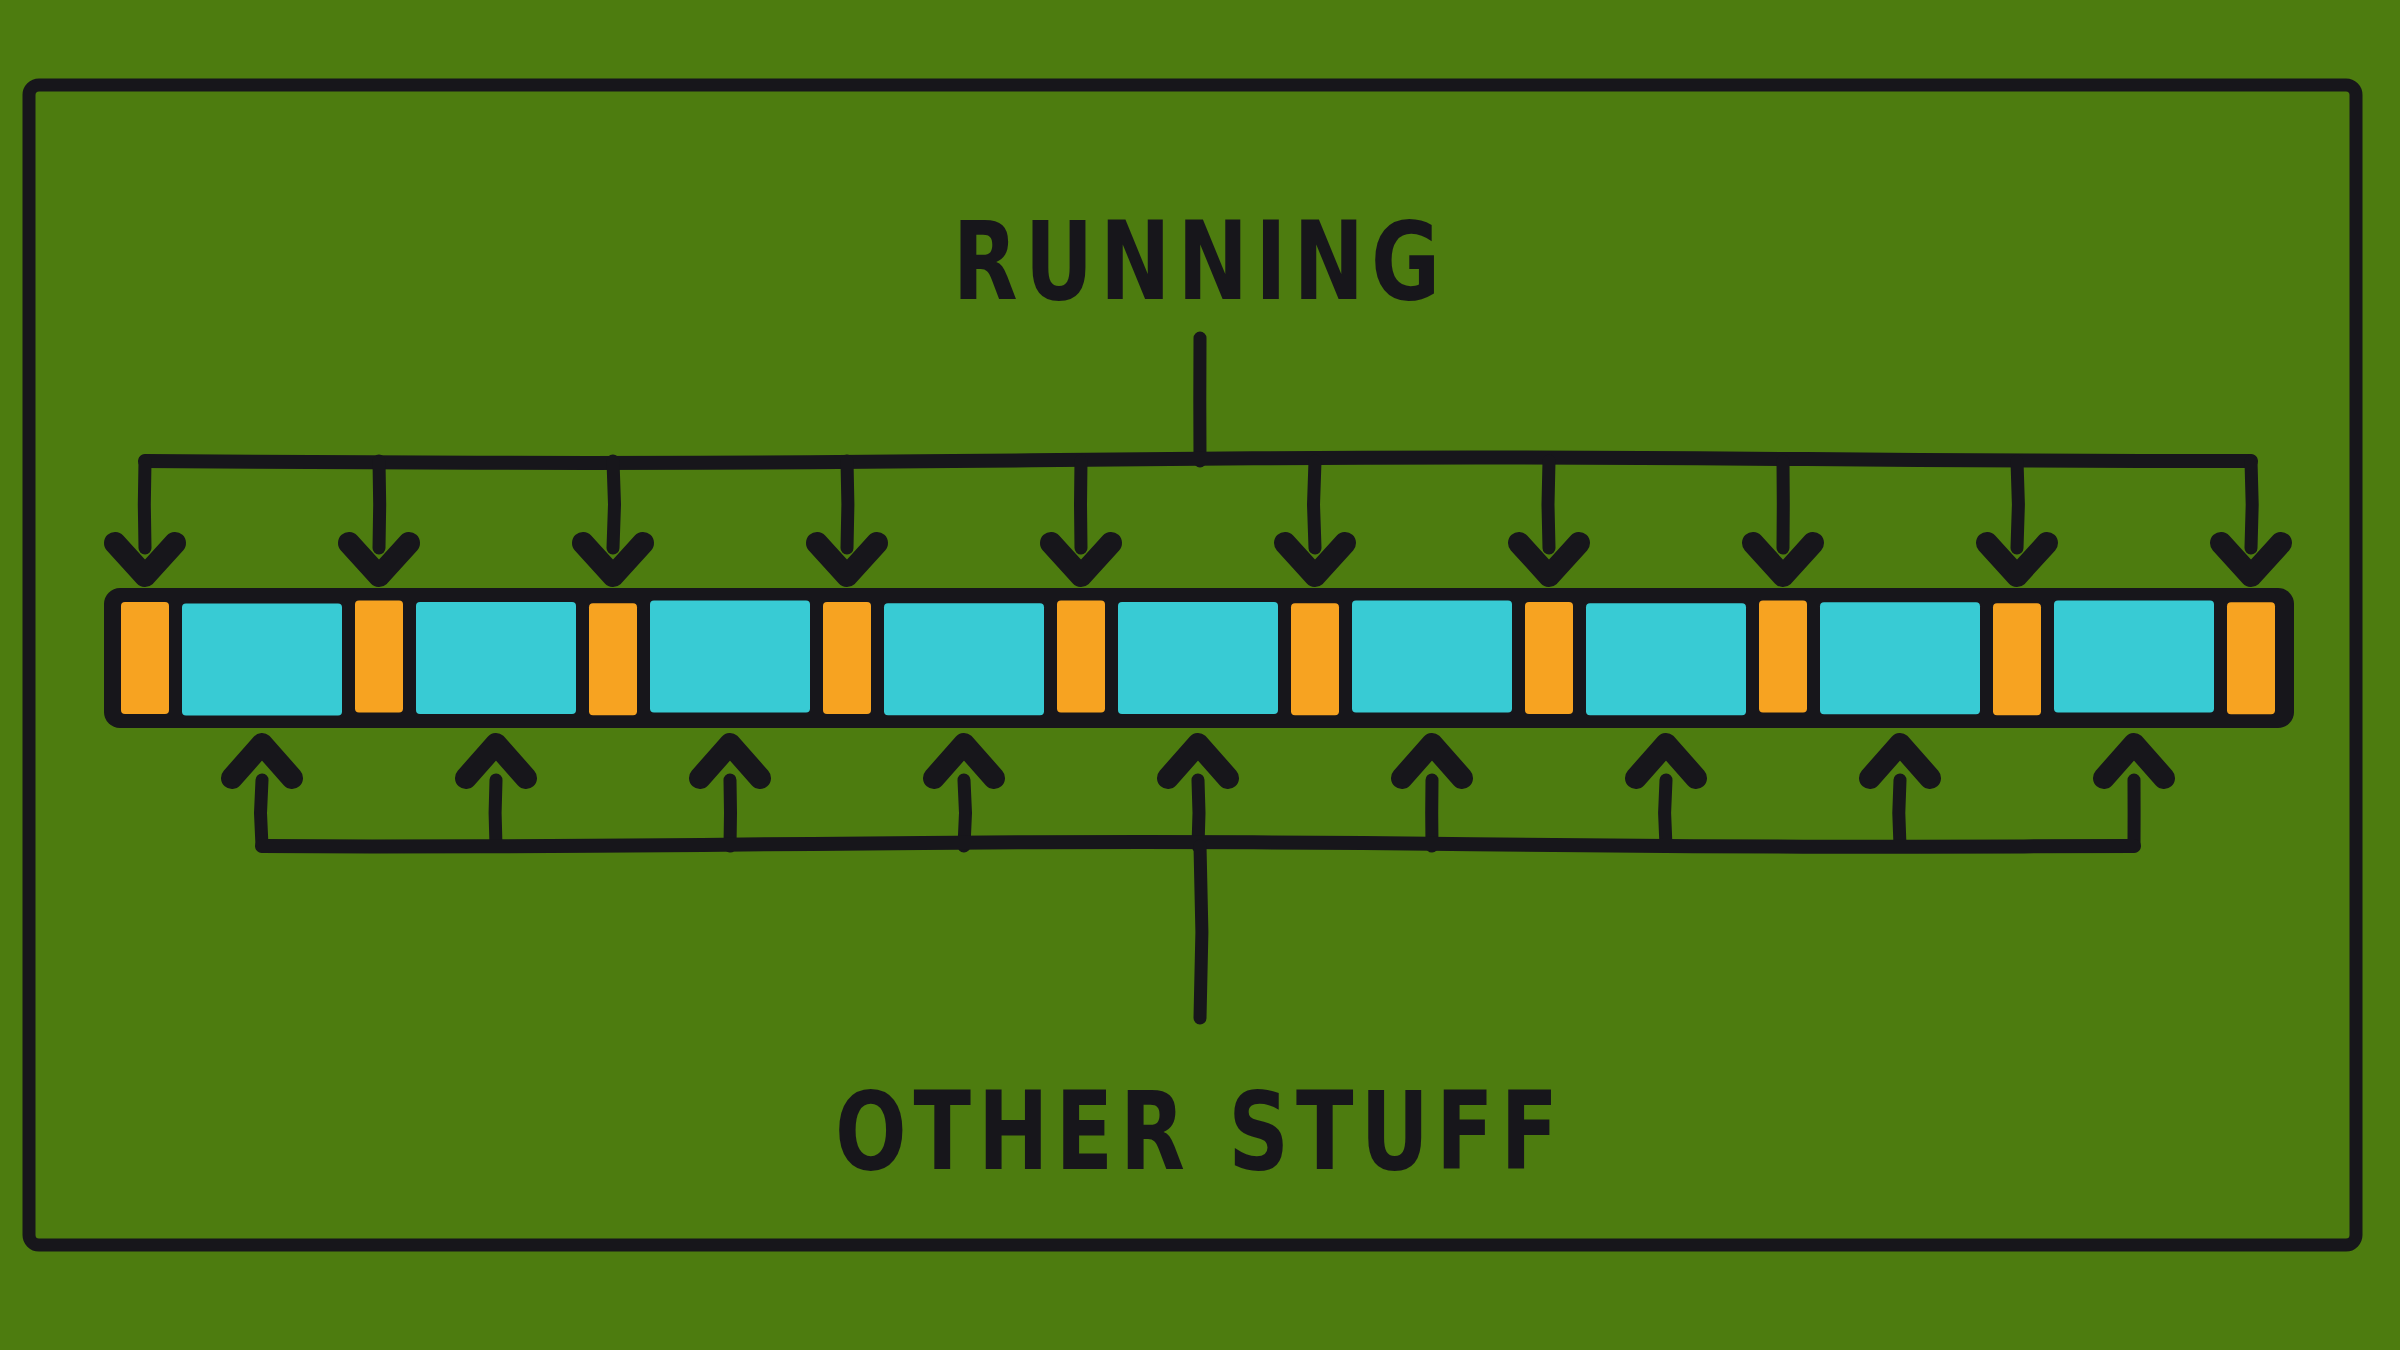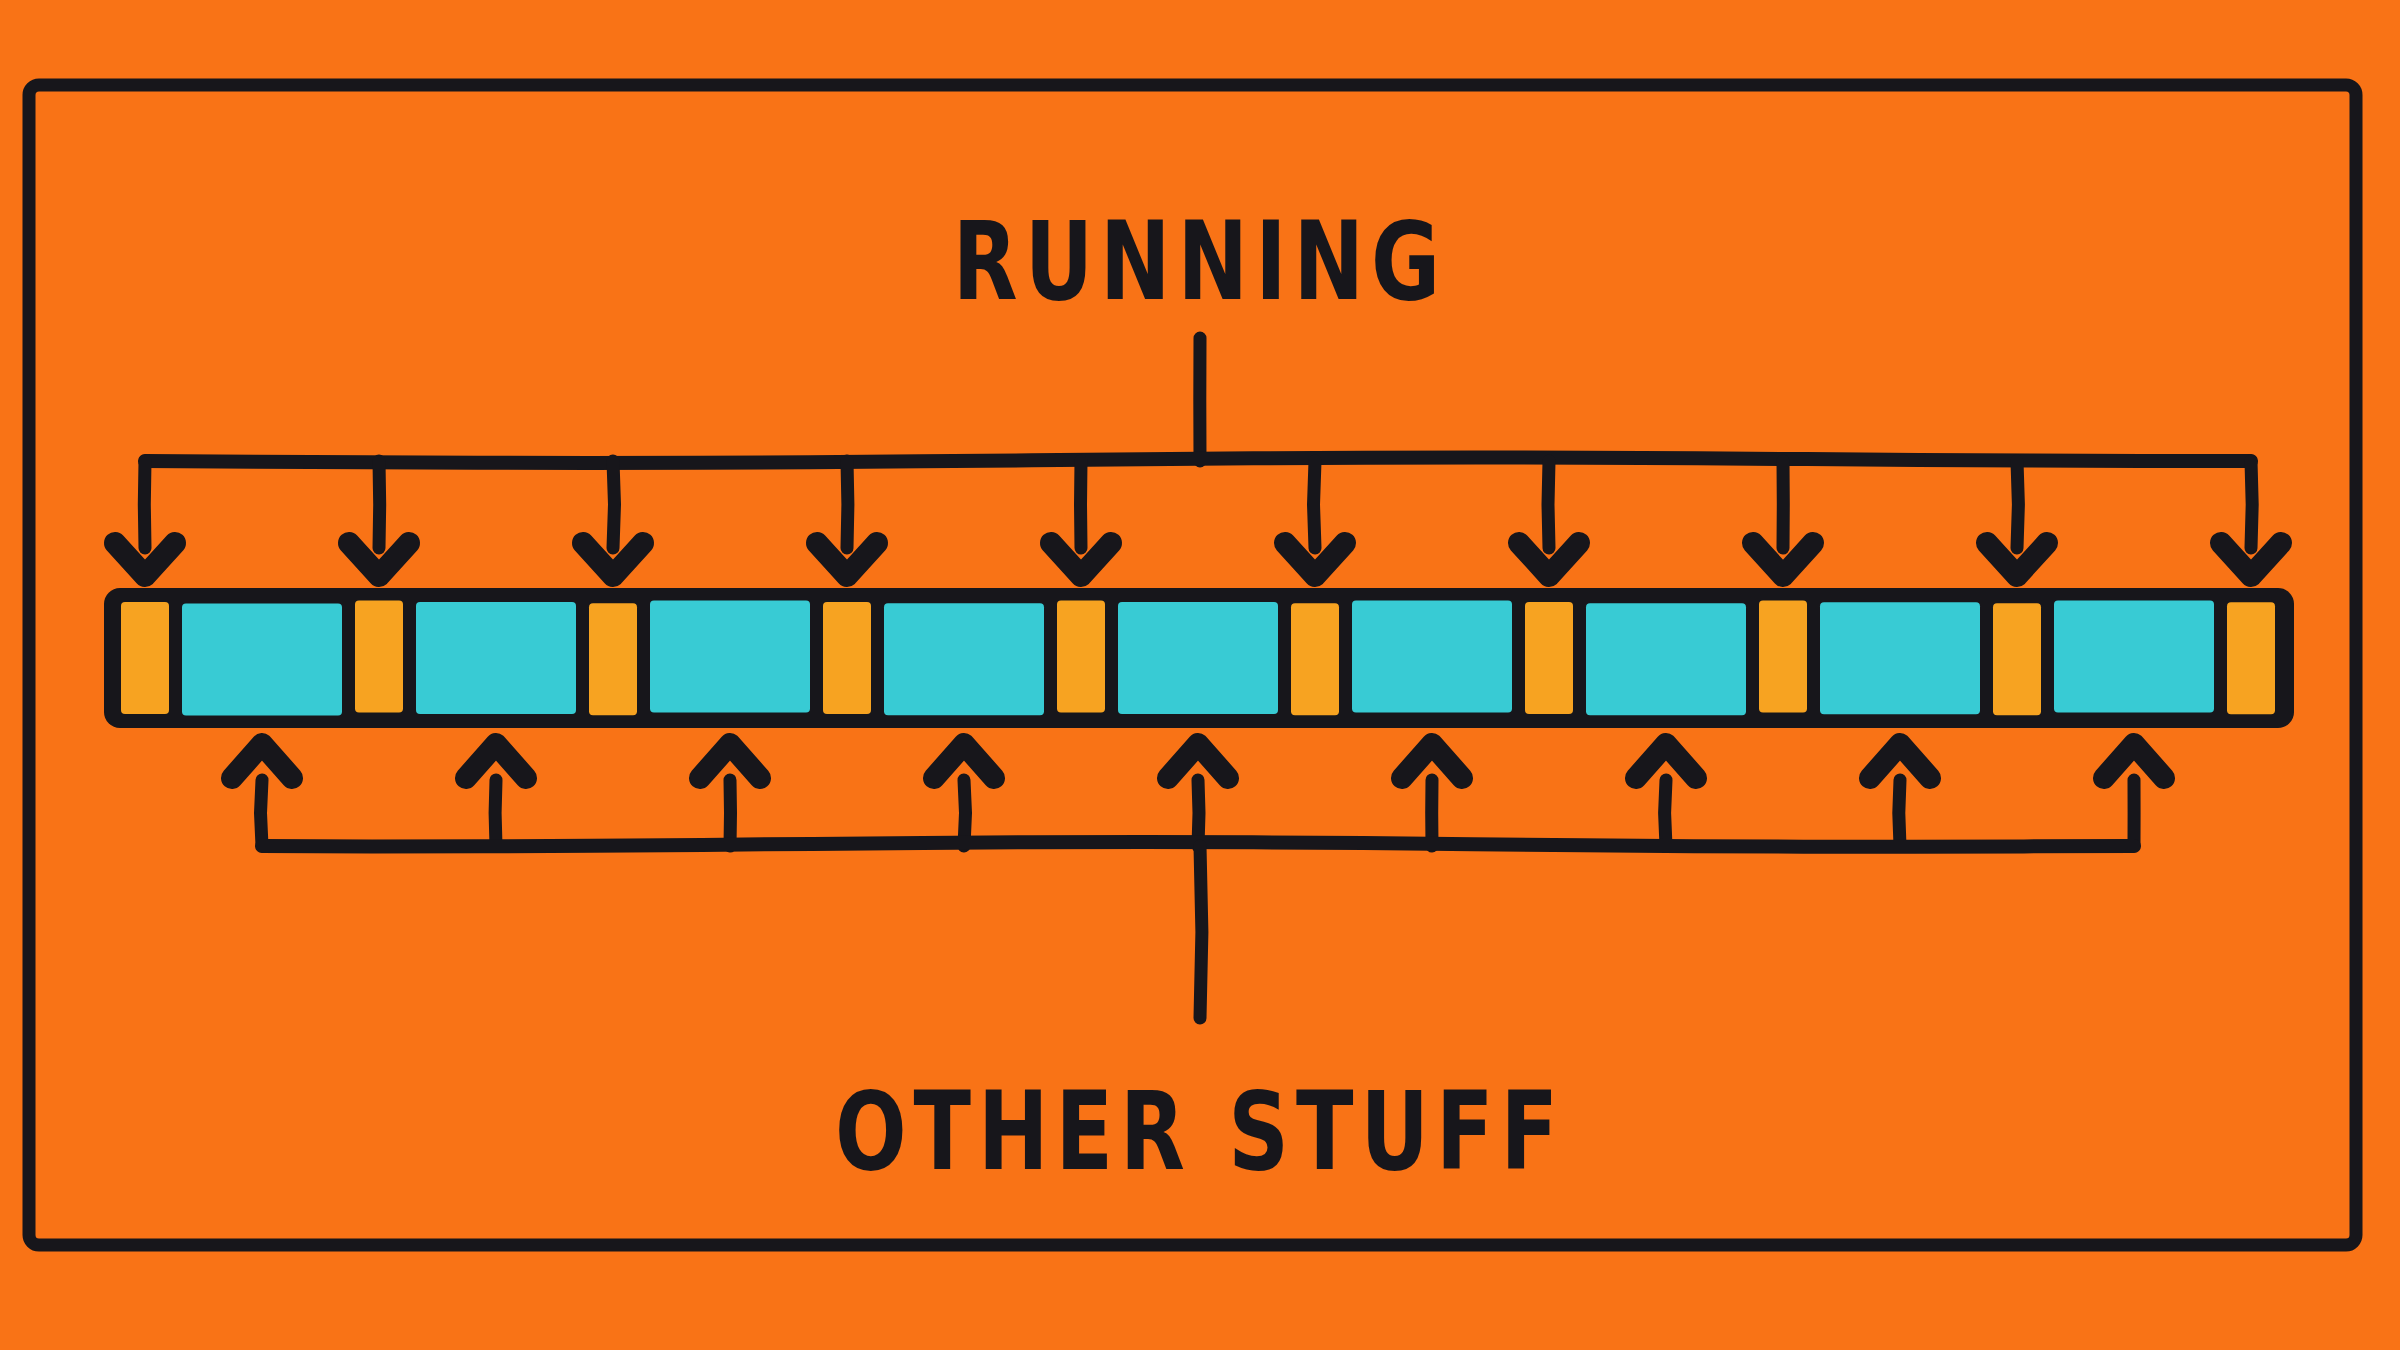--- a/index.html
+++ b/index.html
@@ -1,17 +1,17 @@
 <!DOCTYPE html>
 <html><head>
 <meta charset="utf-8">
 <style>
   html,body{margin:0;padding:0;background:#ffffff;}
   body{width:2400px;height:1350px;overflow:hidden;}
-  .canvas{position:relative;width:2400px;height:1350px;background:#f97316;}
+  .canvas{position:relative;width:2400px;height:1350px;background:#4d7c0f;}
   .canvas svg{position:absolute;left:0;top:0;}
   .label{
     position:absolute;left:0;width:2400px;text-align:center;
     font-family:"DejaVu Sans","Liberation Sans",sans-serif;
     font-weight:700;line-height:1;white-space:pre;
     transform:scaleX(0.78);
   }
   .label-top{top:208px;font-size:108px;letter-spacing:9px;}
   .label-bottom{top:1078px;font-size:108px;letter-spacing:9px;}
 </style>

